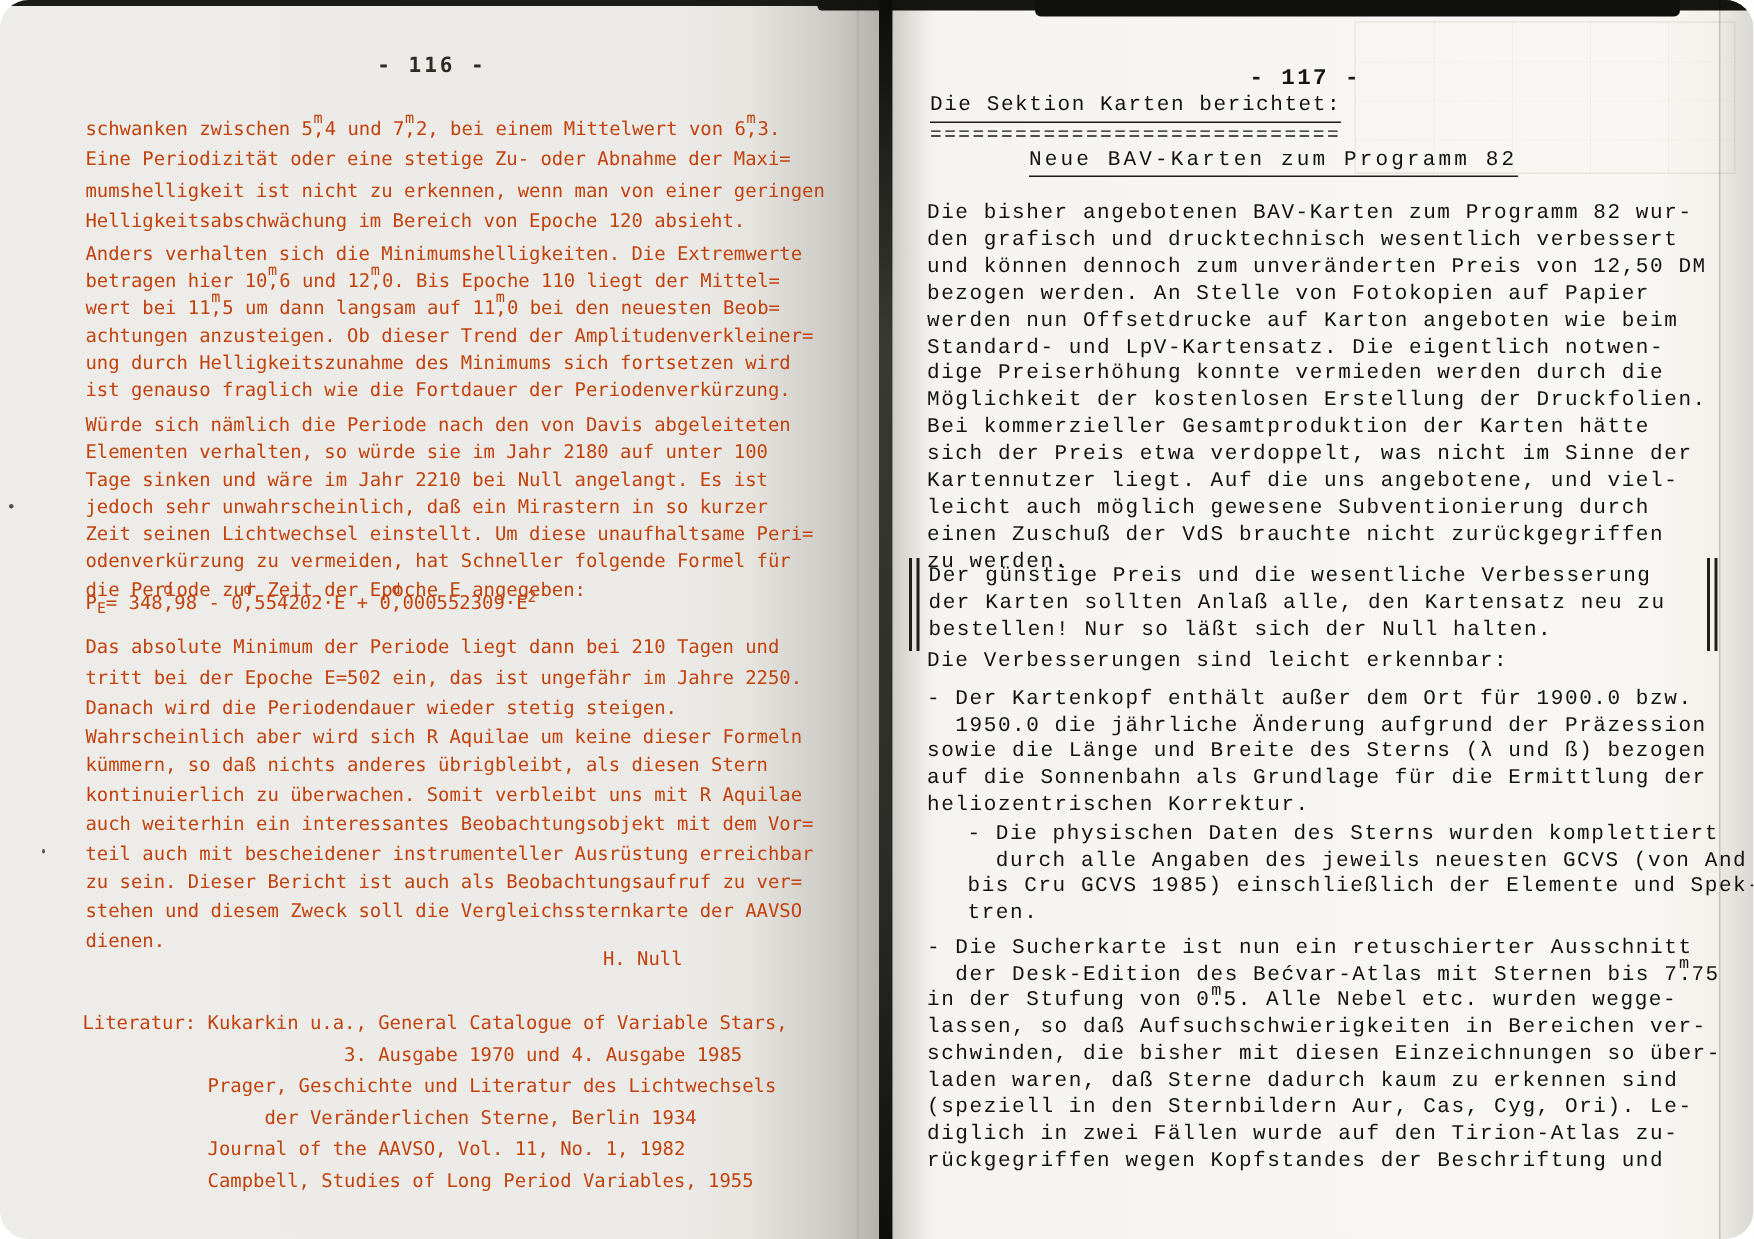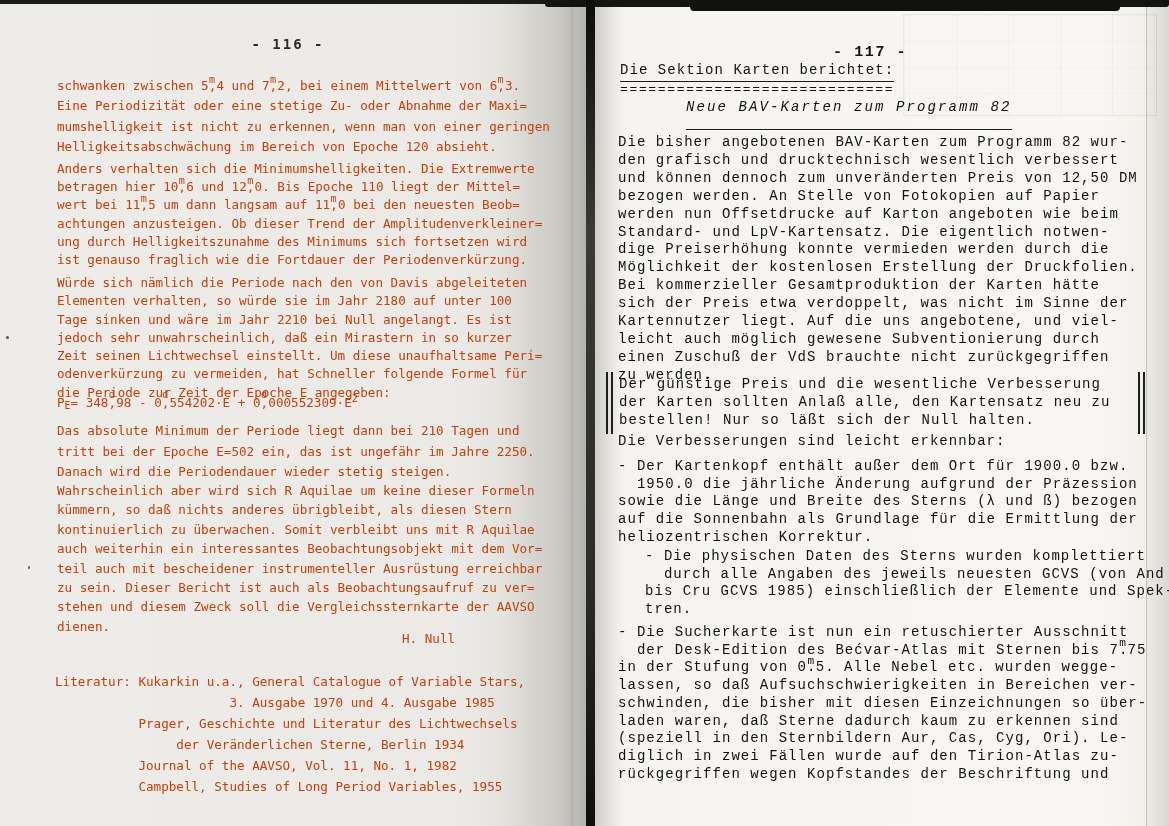--- a/index.html
+++ b/index.html
@@ -1,16 +1,16 @@
 <!DOCTYPE html>
 <html><head>
 <meta charset="utf-8">
 <style>
   html,body{margin:0;padding:0;background:#ffffff;}
-  #scan{position:relative;width:1169px;height:826px;overflow:hidden;background:#f6f5f1;}
+  #scan{position:relative;width:1169px;height:826px;overflow:hidden;background:#f6f5f1;border-radius:19px;}
   
   .page{position:absolute;top:0;height:826px;}
   #page-left{left:0;width:586px;
     background:linear-gradient(to right,#edecE8 0%,#ebeae6 78%,#dedcd7 95%,#cfcdc8 100%);}
   #page-right{left:595px;width:574px;
     background:linear-gradient(to right,#e6e4df 0%,#f5f4f0 4%,#f8f7f3 88%,#efede8 100%);}
   
   #top-band-1{position:absolute;left:0;top:0;width:1169px;height:4px;background:#1b1b18;}
   #top-band-2{position:absolute;left:545px;top:0;width:624px;height:7px;background:#151512;border-radius:0 0 3px 3px;}
   #top-band-3{position:absolute;left:690px;top:0;width:430px;height:11px;background:#111110;border-radius:0 0 4px 4px;}
@@ -33,21 +33,21 @@
   
   .tb{position:absolute;white-space:pre;}
   .lp{font-family:"DejaVu Sans Mono",monospace;font-size:12.6px;color:#c2410c;}
   .rp{font-family:"Liberation Mono",monospace;font-size:14px;letter-spacing:1.05px;color:#121210;}
   .tline{white-space:pre;}
   .pg-head-left{font-family:"DejaVu Sans Mono",monospace;font-weight:bold;font-size:14px;
     letter-spacing:2px;color:#2c2c27;}
   .pg-head-right{font-family:"Liberation Mono",monospace;font-weight:bold;font-size:15px;
     letter-spacing:1.6px;color:#151512;}
   .heading-underlined{border-bottom:1.5px solid #1c1c18;padding-bottom:3px;}
-  .sub-underlined{border-bottom:1.5px solid #1c1c18;padding-bottom:14px;letter-spacing:2.1px;font-style:italic;}
+  .sub-underlined{border-bottom:1.5px solid #1c1c18;padding-bottom:2px;letter-spacing:2.1px;}
   #notice-box{border-left:7px double #1d1d1a;border-right:7px double #1d1d1a;padding:3px 6px 5px 6px;width:513px;}
   sup{font-size:.78em;vertical-align:.5em;letter-spacing:0;}
   sub{font-size:.78em;vertical-align:-.25em;letter-spacing:0;}
   .stk{display:inline-block;position:relative;width:.62em;letter-spacing:0;}
   .stk i{position:absolute;left:.04em;top:-0.60em;font-style:normal;font-size:.8em;}
   .stk b{font-weight:inherit;}
 </style>
 </head>
 <body>
 

